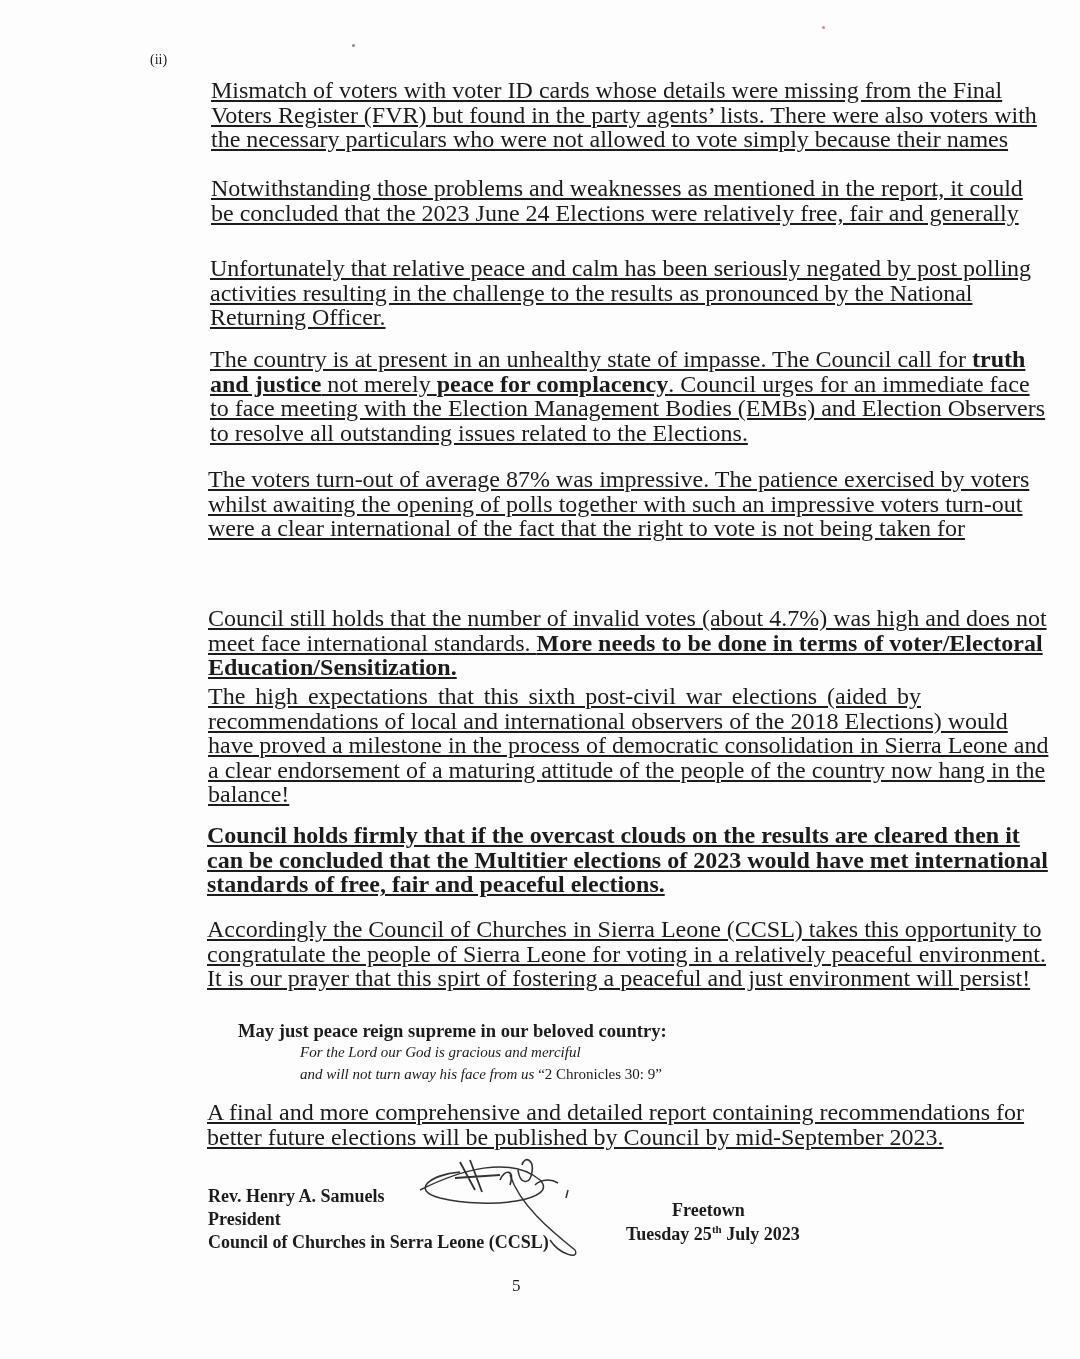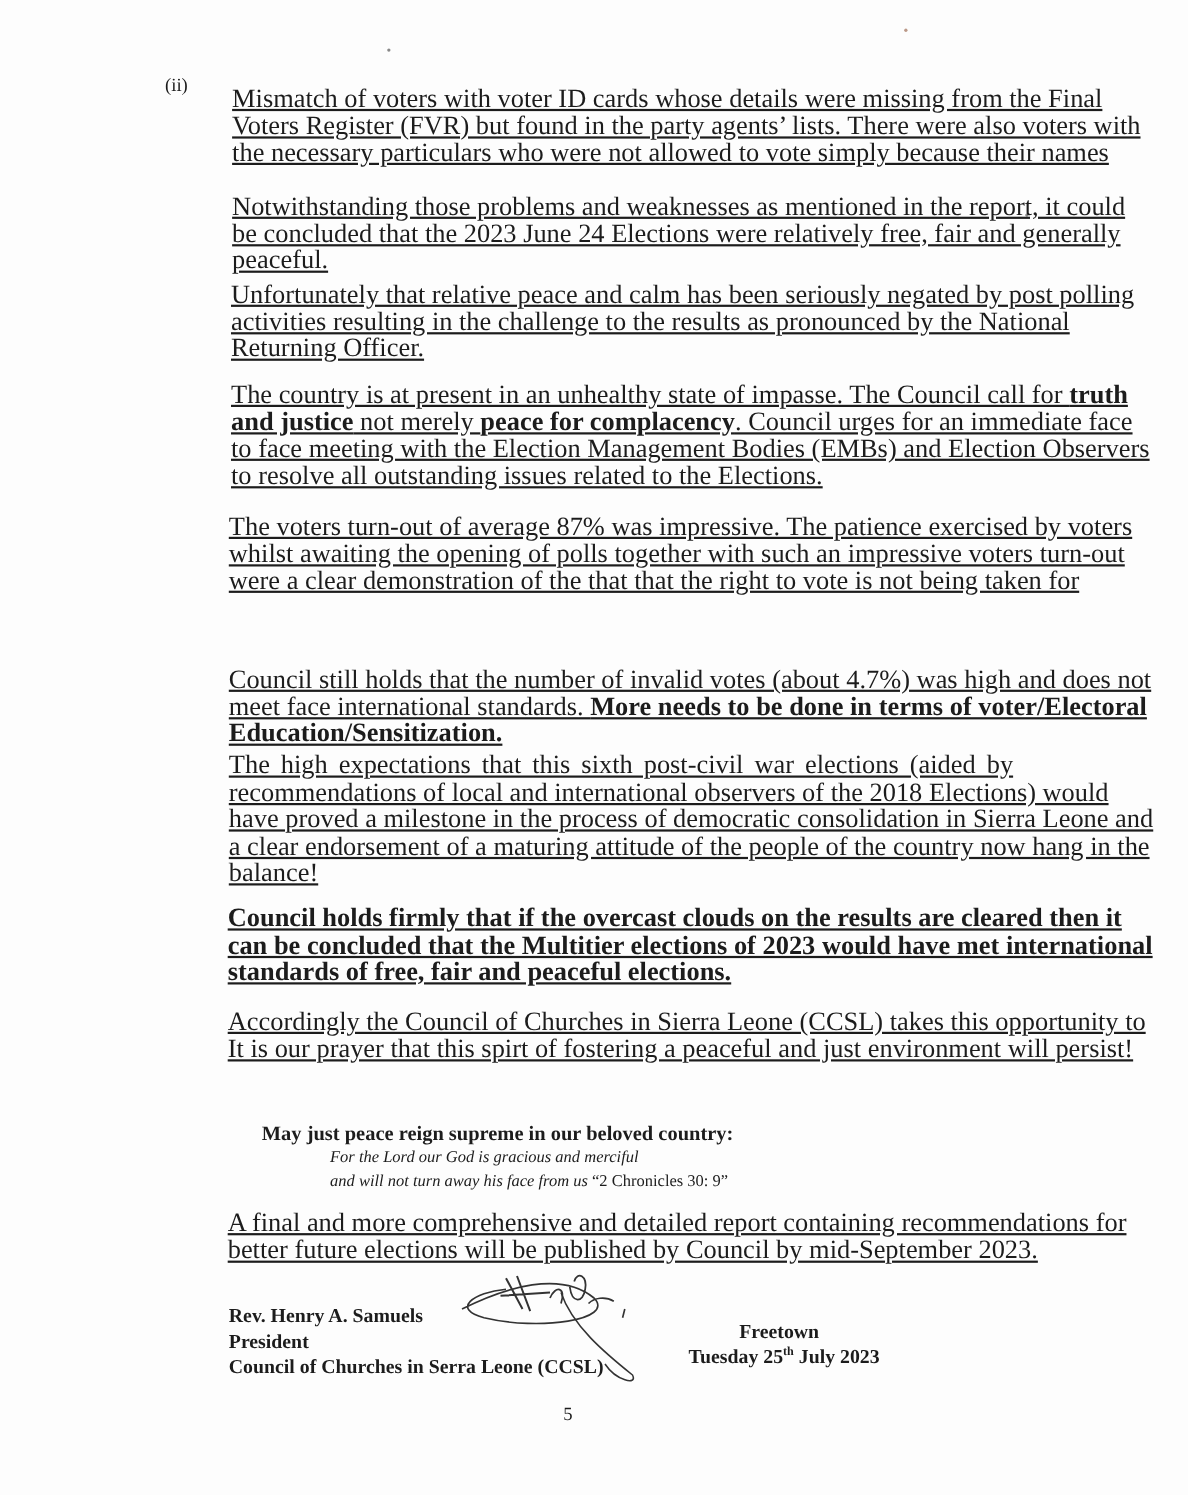--- a/index.html
+++ b/index.html
@@ -4,21 +4,21 @@
 <style>
   html, body { margin: 0; padding: 0; }
   body {
     width: 1080px; height: 1359px; background: #ffffff; position: relative; overflow: hidden;
     font-family: "Liberation Serif", serif; color: #1c1c1c;
   }
   .page { position: absolute; left: 0; top: 0; width: 1080px; height: 1359px; background: #fdfdfd; }
   .txt { position: absolute; font-size: 24px; line-height: 24.6px; text-align: justify; text-decoration: underline; }
   .txt .ln { display: block; text-align: justify; text-align-last: justify; white-space: nowrap; }
   .txt .ln.last { text-align-last: left; }
-  .num { position: absolute; left: 150px; top: 68px; font-size: 17px; }
+  .num { position: absolute; left: 150px; top: 52px; font-size: 14px; }
   .b { font-weight: bold; }
   .quote-head { position: absolute; left: 238px; top: 1020px; font-size: 18.6px; font-weight: bold; }
   .quote-line { position: absolute; left: 300px; font-size: 15px; font-weight: normal; font-style: italic; }
   .quote-line .ref { font-style: normal; }
   .sig { position: absolute; left: 208px; font-size: 18px; font-weight: bold; line-height: 26px; }
   .right { position: absolute; font-size: 18px; font-weight: bold; }
   sup { font-size: 11px; }
   .pageno { position: absolute; left: 512px; top: 1276px; font-size: 17px; }
   .signature { position: absolute; left: 400px; top: 1150px; }
   .speck { position: absolute; width: 3px; height: 3px; background: #888; border-radius: 50%; }
@@ -36,40 +36,39 @@
 
   <div class="txt" style="left:211px; top:78px; width:712px;">
     <span class="ln">Mismatch of voters with voter ID cards whose details were missing from the Final</span>
     <span class="ln">Voters Register (FVR) but found in the party agents’ lists.  There were also voters with</span>
     <span class="ln">the necessary particulars who were not allowed to vote simply because their names</span>
   </div>
 
   <div class="txt" style="left:211px; top:176px; width:712px;">
     <span class="ln">Notwithstanding those problems and weaknesses as mentioned in the report, it could</span>
     <span class="ln">be concluded that the 2023 June 24 Elections were relatively free, fair and generally</span>
-    <span class="ln last">peaceful.</span>
   </div>
 
   <div class="txt" style="left:210px; top:256px; width:713px;">
     <span class="ln">Unfortunately that relative peace and calm has been seriously negated by post polling</span>
     <span class="ln">activities resulting in the challenge to the results as pronounced by the National</span>
     <span class="ln last">Returning Officer.</span>
   </div>
 
   <div class="txt" style="left:210px; top:347px; width:713px;">
     <span class="ln"><span>The country is at present in an unhealthy state of impasse.  The Council call for </span><span class="b">truth</span></span>
     <span class="ln"><span class="b">and justice</span><span> not merely </span><span class="b">peace for complacency</span><span>.  Council urges for an immediate face</span></span>
     <span class="ln">to face meeting with the Election Management Bodies (EMBs) and Election Observers</span>
     <span class="ln last">to resolve all outstanding issues related to the Elections.</span>
   </div>
 
   <div class="txt" style="left:208px; top:467px; width:714px;">
     <span class="ln">The voters turn-out of average 87% was impressive.  The patience exercised by voters</span>
     <span class="ln">whilst awaiting the opening of polls together with such an impressive voters turn-out</span>
-    <span class="ln">were a clear demonstration of the that that the right to vote is not being taken for</span>
+    <span class="ln">were a clear international of the fact that the right to vote is not being taken for</span>
   </div>
 
   <div class="txt" style="left:208px; top:594px; width:713px;margin-top:12px;">
     <span class="ln">Council still holds that the number of invalid votes (about 4.7%) was high and does not</span>
     <span class="ln"><span>meet face international standards.  </span><span class="b">More needs to be done in terms of voter/Electoral</span></span>
     <span class="ln last b">Education/Sensitization.</span>
   </div>
 
   <div class="txt" style="left:208px; top:684px; width:713px;">
     <span class="ln">The high expectations that this sixth post-civil war elections (aided by</span>
@@ -80,20 +79,21 @@
   </div>
 
   <div class="txt b" style="left:207px; top:823px; width:713px;">
     <span class="ln">Council holds firmly that if the overcast clouds on the results are cleared then it</span>
     <span class="ln">can be concluded that the Multitier elections of 2023 would have met international</span>
     <span class="ln last">standards of free, fair and peaceful elections.</span>
   </div>
 
   <div class="txt" style="left:207px; top:917px; width:713px;">
     <span class="ln">Accordingly the Council of Churches in Sierra Leone (CCSL) takes this opportunity to</span>
+    <span class="ln">congratulate the people of Sierra Leone for voting in a relatively peaceful environment.</span>
     <span class="ln">It is our prayer that this spirt of fostering a peaceful and just environment will persist!</span>
   </div>
 
   <div class="quote-head">May just peace reign supreme in our beloved country:</div>
   <div class="quote-line" style="top:1044px;">For the Lord our God is gracious and merciful</div>
   <div class="quote-line" style="top:1066px;"><span>and will not turn away his face from us </span><span class="ref">“2 Chronicles 30: 9”</span></div>
 
   <div class="txt" style="left:207px; top:1100px; width:713px;">
     <span class="ln">A final and more comprehensive and detailed report containing recommendations for</span>
     <span class="ln last">better future elections will be published by Council by mid-September 2023.</span>

